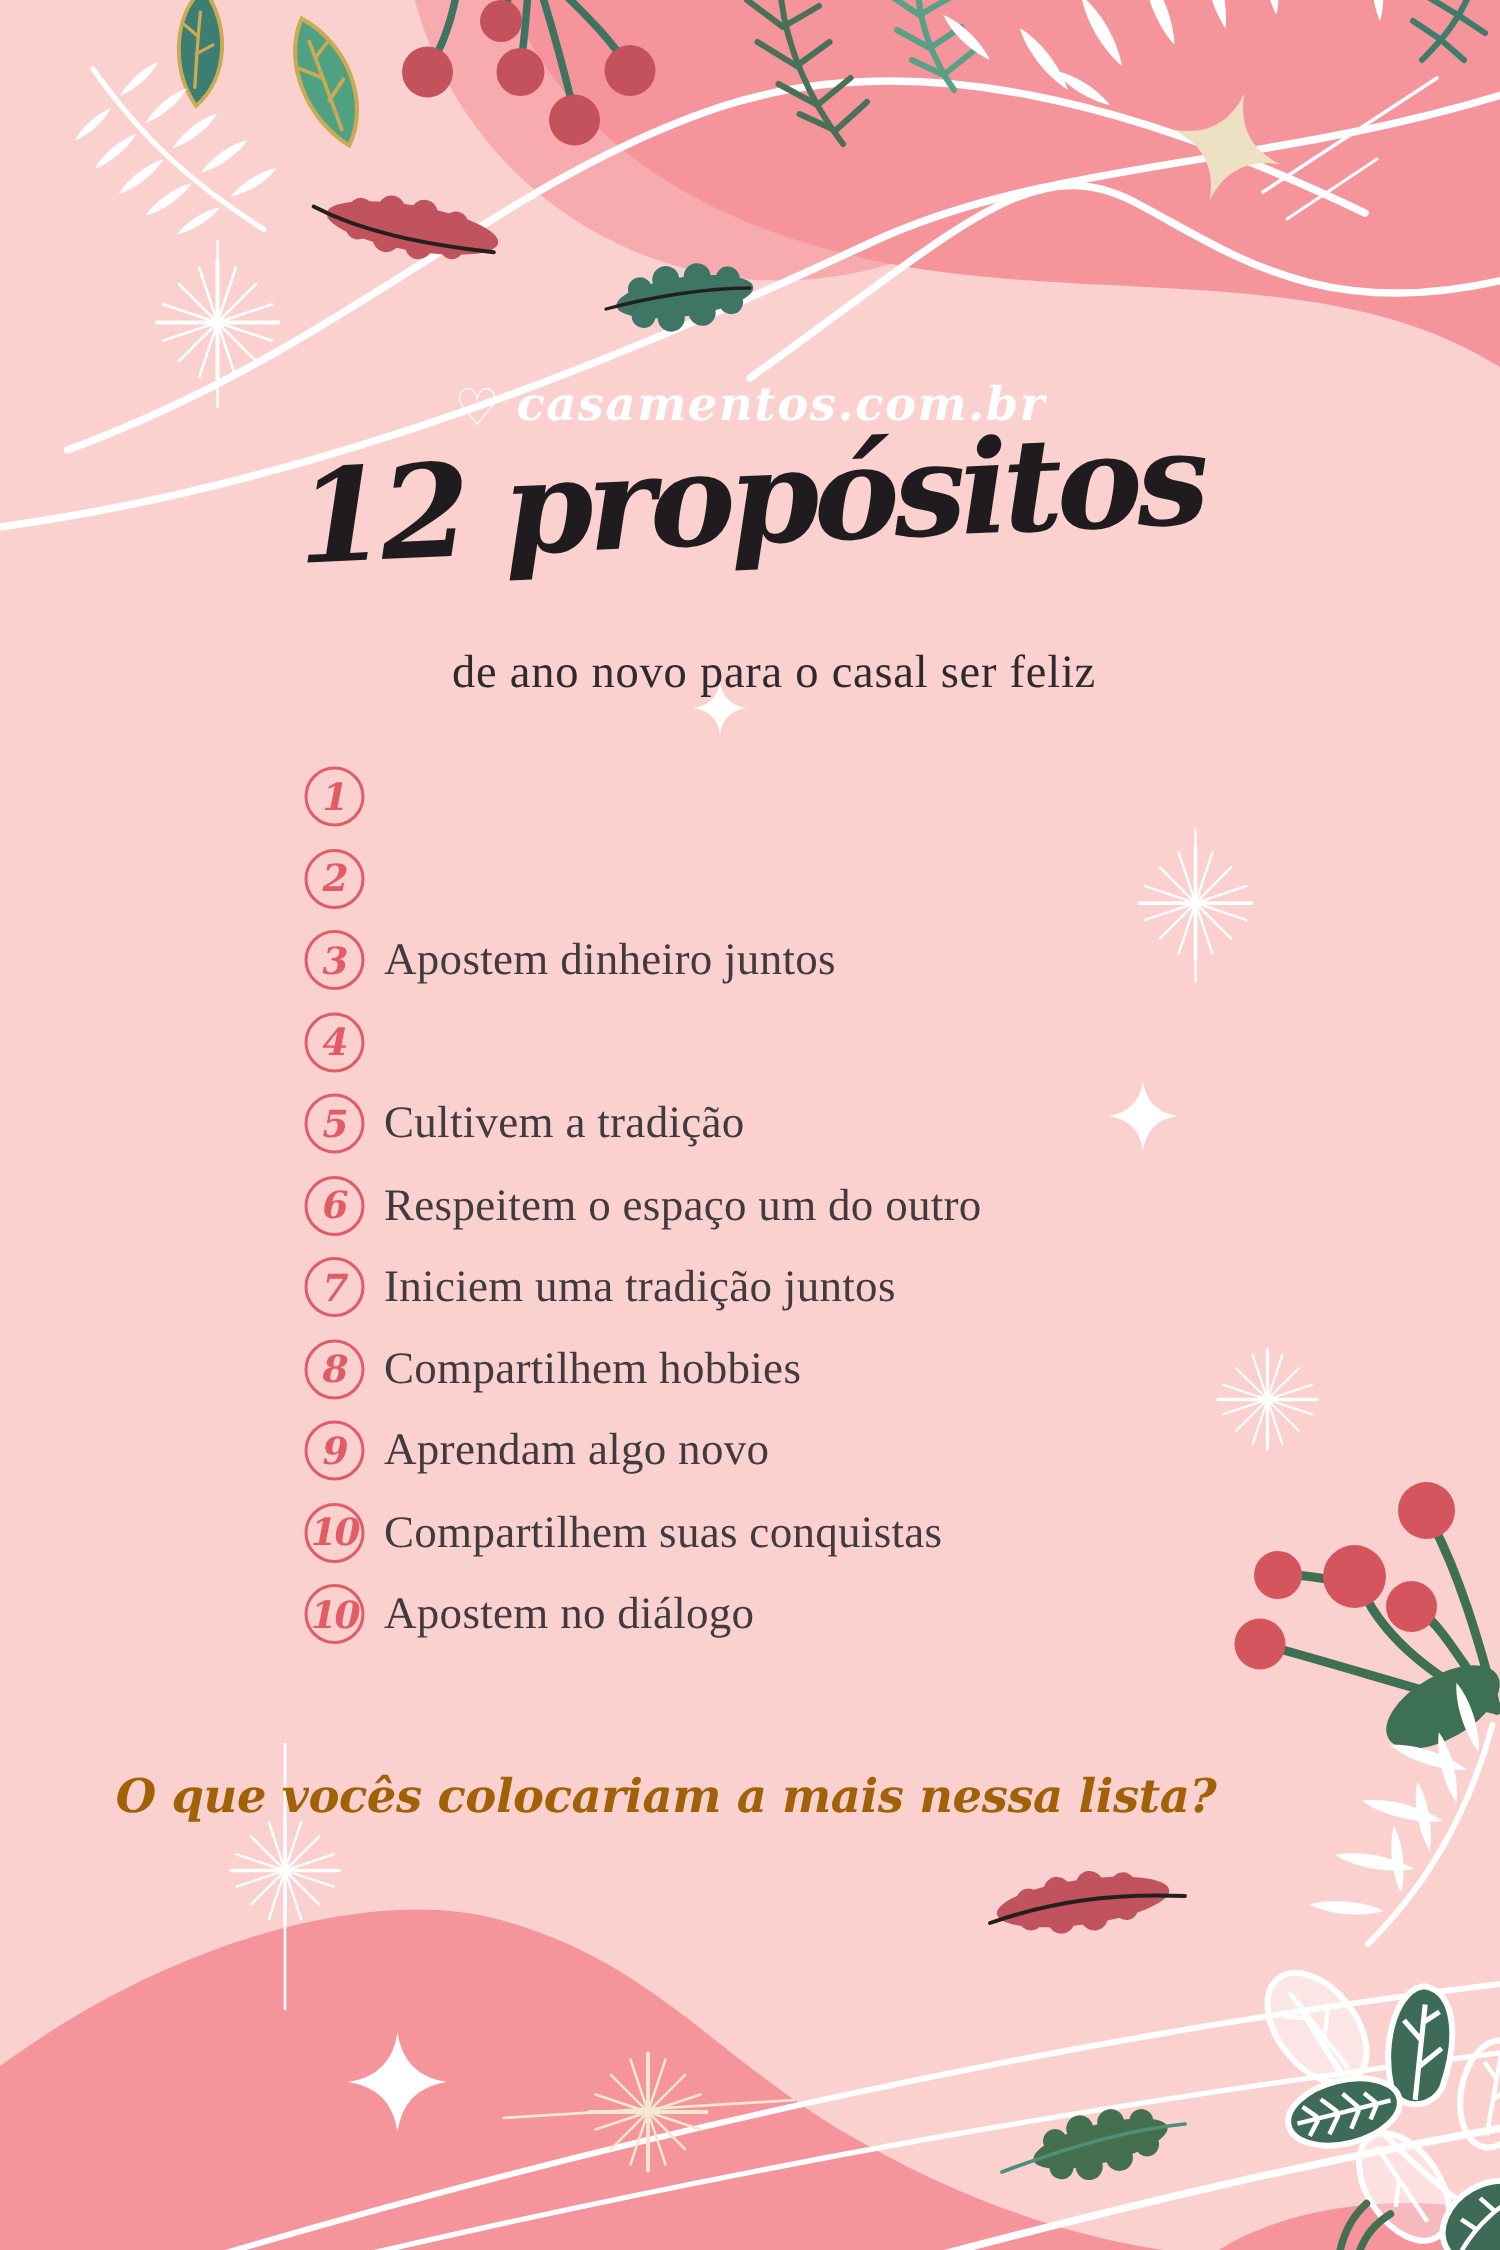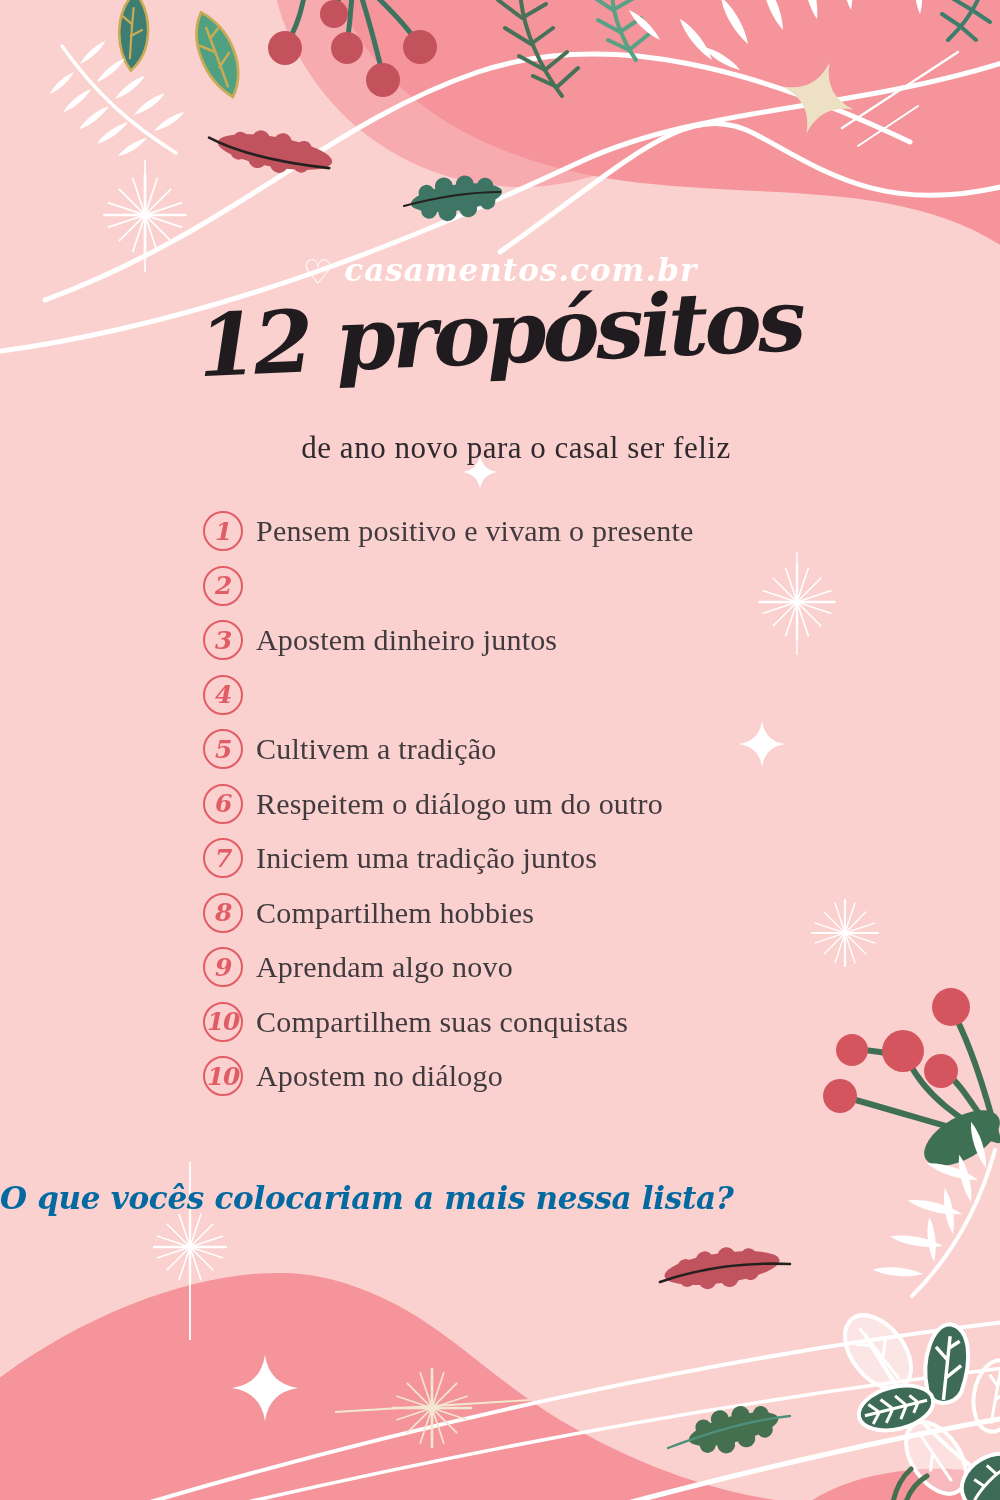--- a/index.html
+++ b/index.html
@@ -28,22 +28,22 @@
   }
   .resolutions li{display:flex;align-items:center;height:54.5px;}
   .num{
     flex:0 0 auto;display:flex;align-items:center;justify-content:center;
     width:40px;height:40px;border:2.5px solid #E25C66;border-radius:50%;
     color:#E25C66;font:italic 700 25px "DejaVu Serif",serif;letter-spacing:-1.5px;
     margin-right:13px;box-sizing:border-box;
   }
   .txt{color:#413B3F;font:400 30px "Liberation Serif",serif;letter-spacing:.2px;white-space:nowrap;}
   .question{
-    position:absolute;top:1180px;left:0;width:888px;margin:0;text-align:left;
-    color:#0369a1;font:italic 700 31px "DejaVu Serif",serif;letter-spacing:-.3px;
+    position:absolute;top:1180px;left:0;width:888px;margin:0;text-align:center;
+    color:#a16207;font:italic 700 31px "DejaVu Serif",serif;letter-spacing:-.3px;
   }
 </style>
 </head>
 <body>
 
 <div class="canvas">
 
   <svg class="decor" viewBox="0 0 1000 1500" aria-hidden="true">
     <defs>
       <path id="drop" d="M0,0 C4,-11 4,-26 0,-36 C-4,-26 -4,-11 0,0 Z"></path>
@@ -276,39 +276,38 @@
       <span class="heart">♡</span><span>casamentos.com.br</span>
     </div>
 
     <h1 class="title">12 propósitos</h1>
 
     <p class="subtitle">de ano novo para o casal ser feliz</p>
 
     <ol class="resolutions">
       <li>
         <span class="num">1</span>
-        <span class="txt">Pensem positivo e vivam o presente</span>
       </li>
       <li>
         <span class="num">2</span>
       </li>
       <li>
         <span class="num">3</span>
         <span class="txt">Apostem dinheiro juntos</span>
       </li>
       <li>
         <span class="num">4</span>
       </li>
       <li>
         <span class="num">5</span>
         <span class="txt">Cultivem a tradição</span>
       </li>
       <li>
         <span class="num">6</span>
-        <span class="txt">Respeitem o diálogo um do outro</span>
+        <span class="txt">Respeitem o espaço um do outro</span>
       </li>
       <li>
         <span class="num">7</span>
         <span class="txt">Iniciem uma tradição juntos</span>
       </li>
       <li>
         <span class="num">8</span>
         <span class="txt">Compartilhem hobbies</span>
       </li>
       <li>

